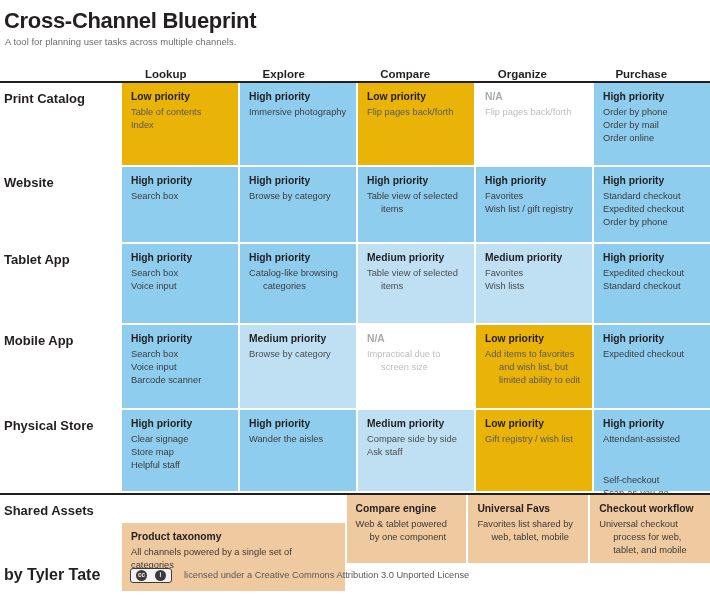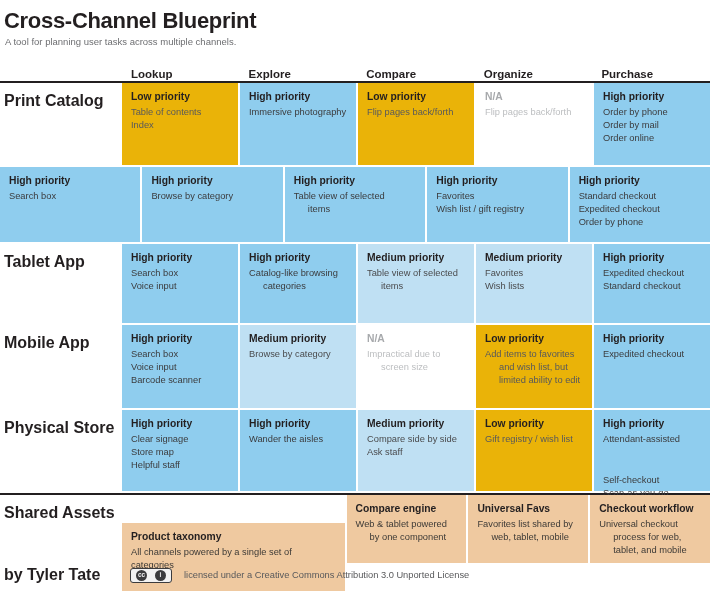--- a/index.html
+++ b/index.html
@@ -50,21 +50,21 @@
   .row {
     display: flex;
     width: 710px;
     align-items: stretch;
   }
   .rowlabel {
     width: 122px;
     flex: 0 0 122px;
     box-sizing: border-box;
     padding: 9px 4px 0 4px;
-    font-size: 16px;
+    font-size: 13px;
     font-weight: bold;
     color: #231f20;
     line-height: 1.1;
   }
   .cellwrap {
     flex: 1 1 0;
     display: flex;
     min-width: 0;
   }
   .cell {
@@ -116,20 +116,21 @@
   .p-asset   { background: #efc9a0; }
   .p-asset   .ptitle { color: #231f20; }
   .p-asset   .pdetail { color: #3d3a36; }
 
   
   .colhead-row {
     display: flex;
     width: 710px;
     align-items: flex-end;
     height: 26px;
+    gap: 14px;
   }
   .colhead-spacer {
     width: 122px;
     flex: 0 0 122px;
   }
   .colhead {
     flex: 1 1 0;
     min-width: 0;
     box-sizing: border-box;
     padding-left: 9px;
@@ -272,20 +273,21 @@
               <span class="pdetail">
                 <span style="display: block;">Order by phone</span>
                 <span style="display: block;">Order by mail</span>
                 <span style="display: block;">Order online</span>
               </span>
             </div>
           </div>
         </div>
         <div class="rule-gap"></div>
         <div class="row" style="height: 75px;">
+          <div class="rowlabel">Website</div>
           <div class="cellwrap">
             <div class="cell p-high" style="height: 75px;">
               <span class="ptitle">High priority</span>
               <span class="pdetail">
                 <span style="display: block;">Search box</span>
               </span>
             </div>
             <div class="cell p-high" style="height: 75px;">
               <span class="ptitle">High priority</span>
               <span class="pdetail">

